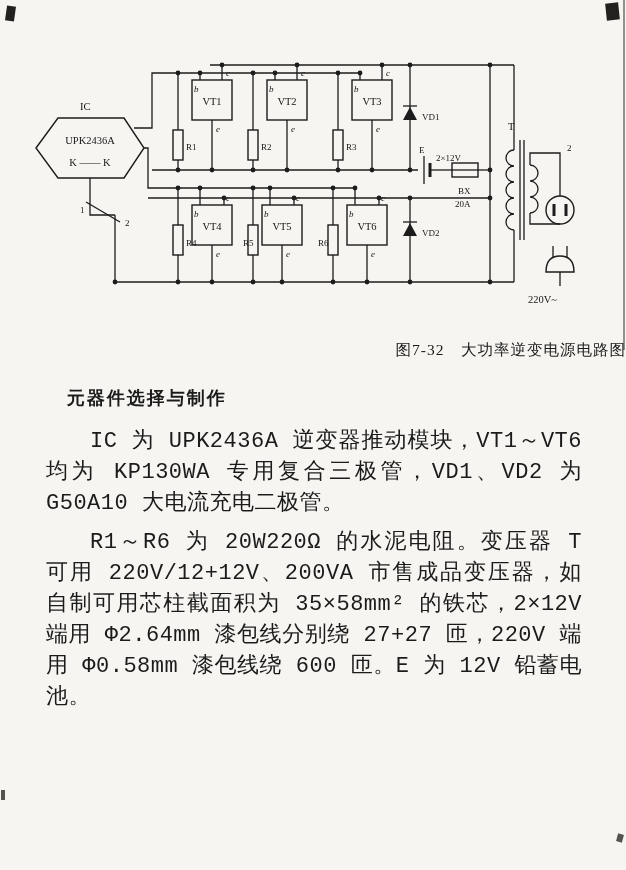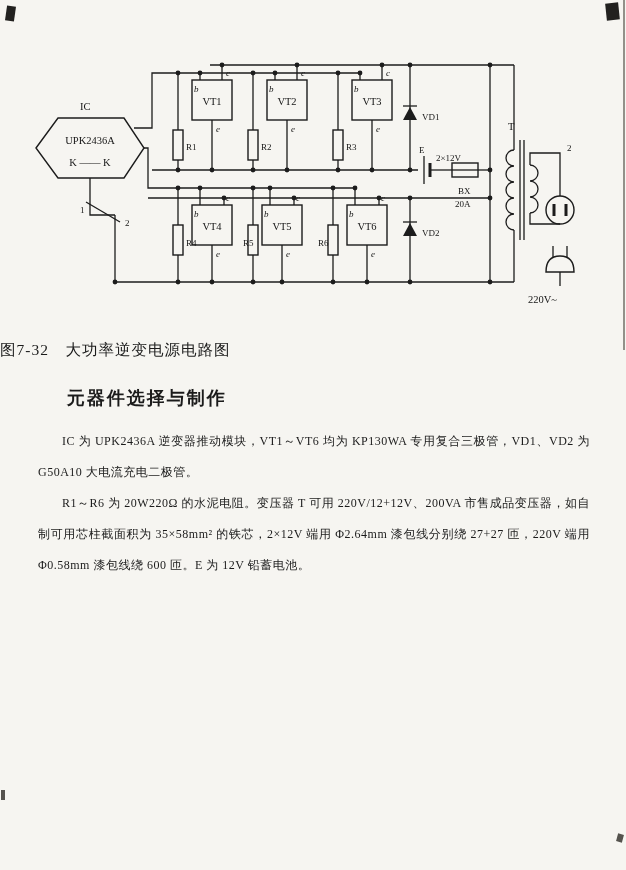--- a/index.html
+++ b/index.html
@@ -27,32 +27,32 @@
   svg .thick{stroke:#1c1c1c;stroke-width:3;fill:none;}
   svg .boxpart{stroke:#1c1c1c;stroke-width:1.4;fill:none;}
   svg .dot{fill:#1c1c1c;}
   svg .lbl{font-size:10.5px;}
   svg .lbl-sm{font-size:9px;}
   svg .lbl-term{font-size:9px;font-style:italic;}
   svg .lbl-mid{text-anchor:middle;}
 
   .caption{
     position:absolute;left:0;top:340px;width:626px;
-    text-align:left;font-size:15.5px;letter-spacing:1px;
+    text-align:right;font-size:15.5px;letter-spacing:1px;
   }
   .body-text{
-    position:absolute;left:38px;top:372px;width:552px;
+    position:absolute;left:38px;top:372px;width:552px;font-family:Liberation Mono, monospace;
   }
   .section-heading{
     font-size:18px;font-weight:bold;
     padding-left:1.6em;margin:14px 0 16px 0;letter-spacing:2px;
   }
   .para{
-    font-size:12px;line-height:31px;text-align:justify;
-    text-indent:2em;margin:0;letter-spacing:0.5px;
+    font-size:22px;line-height:31px;text-align:justify;
+    text-indent:2em;margin:8px;letter-spacing:0.5px;
   }
 </style>
 </head>
 <body>
 
 <div class="page">
 
   <div class="mark mark-tl"></div>
   <div class="mark mark-tr"></div>
   <div class="edge-right"></div>

